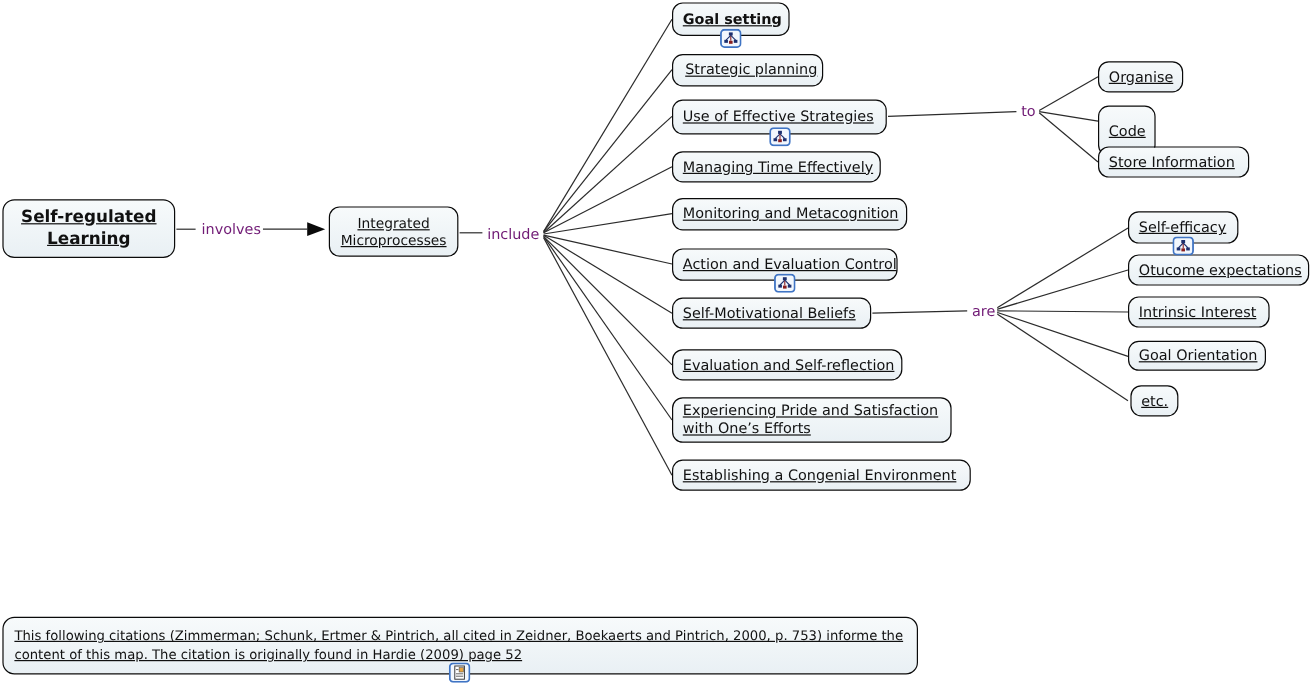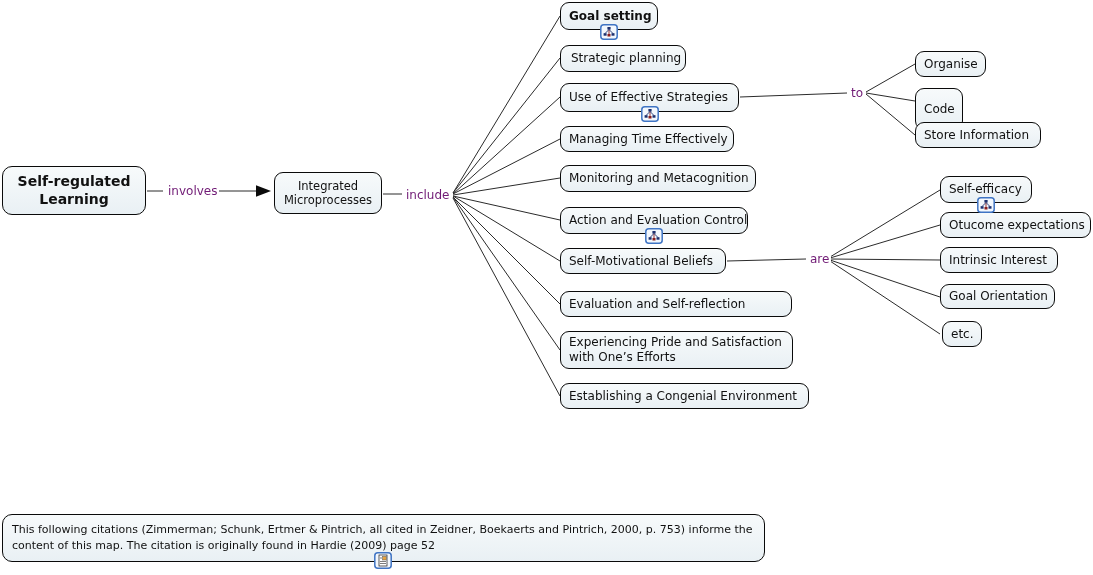--- a/index.html
+++ b/index.html
@@ -6,21 +6,21 @@
   body { font-family:"DejaVu Sans","Liberation Sans",sans-serif; }
   .stage { position:relative; width:1093px; height:575px; background:#ffffff; overflow:hidden; }
   svg.wires { position:absolute; left:0; top:0; width:1093px; height:575px; }
   svg.wires line { stroke:#2b2b2b; stroke-width:1; }
   .node {
     position:absolute; box-sizing:border-box;
     display:flex; align-items:center; justify-content:flex-start;
     background:linear-gradient(180deg,#f7fafb 0%, #e9f0f4 100%);
     border:1.4px solid #0a0a0a; border-radius:9px;
     padding:3px 8px; font-size:12px; color:#111;
-    white-space:nowrap; line-height:1.25;
+    white-space:nowrap; line-height:1.25;text-decoration:underline;
   }
   .node.center { justify-content:flex-end; text-align:center; }
   .node.wrap { white-space:normal; }
   .node.root { font-weight:bold; font-size:14px; border-width:1.7px; border-radius:10px; }
   .node.small { font-size:11.5px; }
   .node.cite { font-size:11px; padding:5px 9px; line-height:1.45; border-radius:10px; }
   .link-label {
     position:absolute; font-size:12px; color:#701a75;
     background:#ffffff; padding:0 2px; line-height:15px;
   }
@@ -90,21 +90,21 @@
   </div>
   <div class="node" style="left:560px; top:165px; width:196px; height:27px;">
     <span>Monitoring and Metacognition</span>
   </div>
   <div class="node" style="left:560px; top:207px; width:188px; height:27px;">
     <span>Action and Evaluation Control</span>
   </div>
   <div class="node" style="left:560px; top:248px; width:166px; height:26px;">
     <span>Self-Motivational Beliefs</span>
   </div>
-  <div class="node" style="left:560px; top:291px; width:232px; height:26px;">
+  <div class="node" style="left:560px; top:291px; width:192px; height:26px;">
     <span>Evaluation and Self-reflection</span>
   </div>
   <div class="node wrap" style="left:560px; top:331px; width:233px; height:38px;">
     <span>Experiencing Pride and Satisfaction with One’s Efforts</span>
   </div>
   <div class="node" style="left:560px; top:383px; width:249px; height:26px;">
     <span>Establishing a Congenial Environment</span>
   </div>
 
   <span class="link-label" style="left:849px; top:86px;">to</span>

